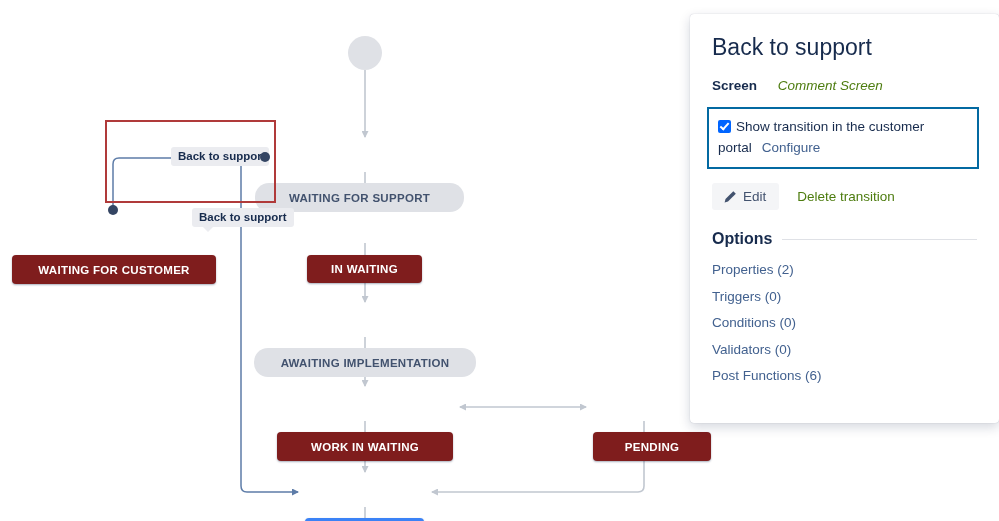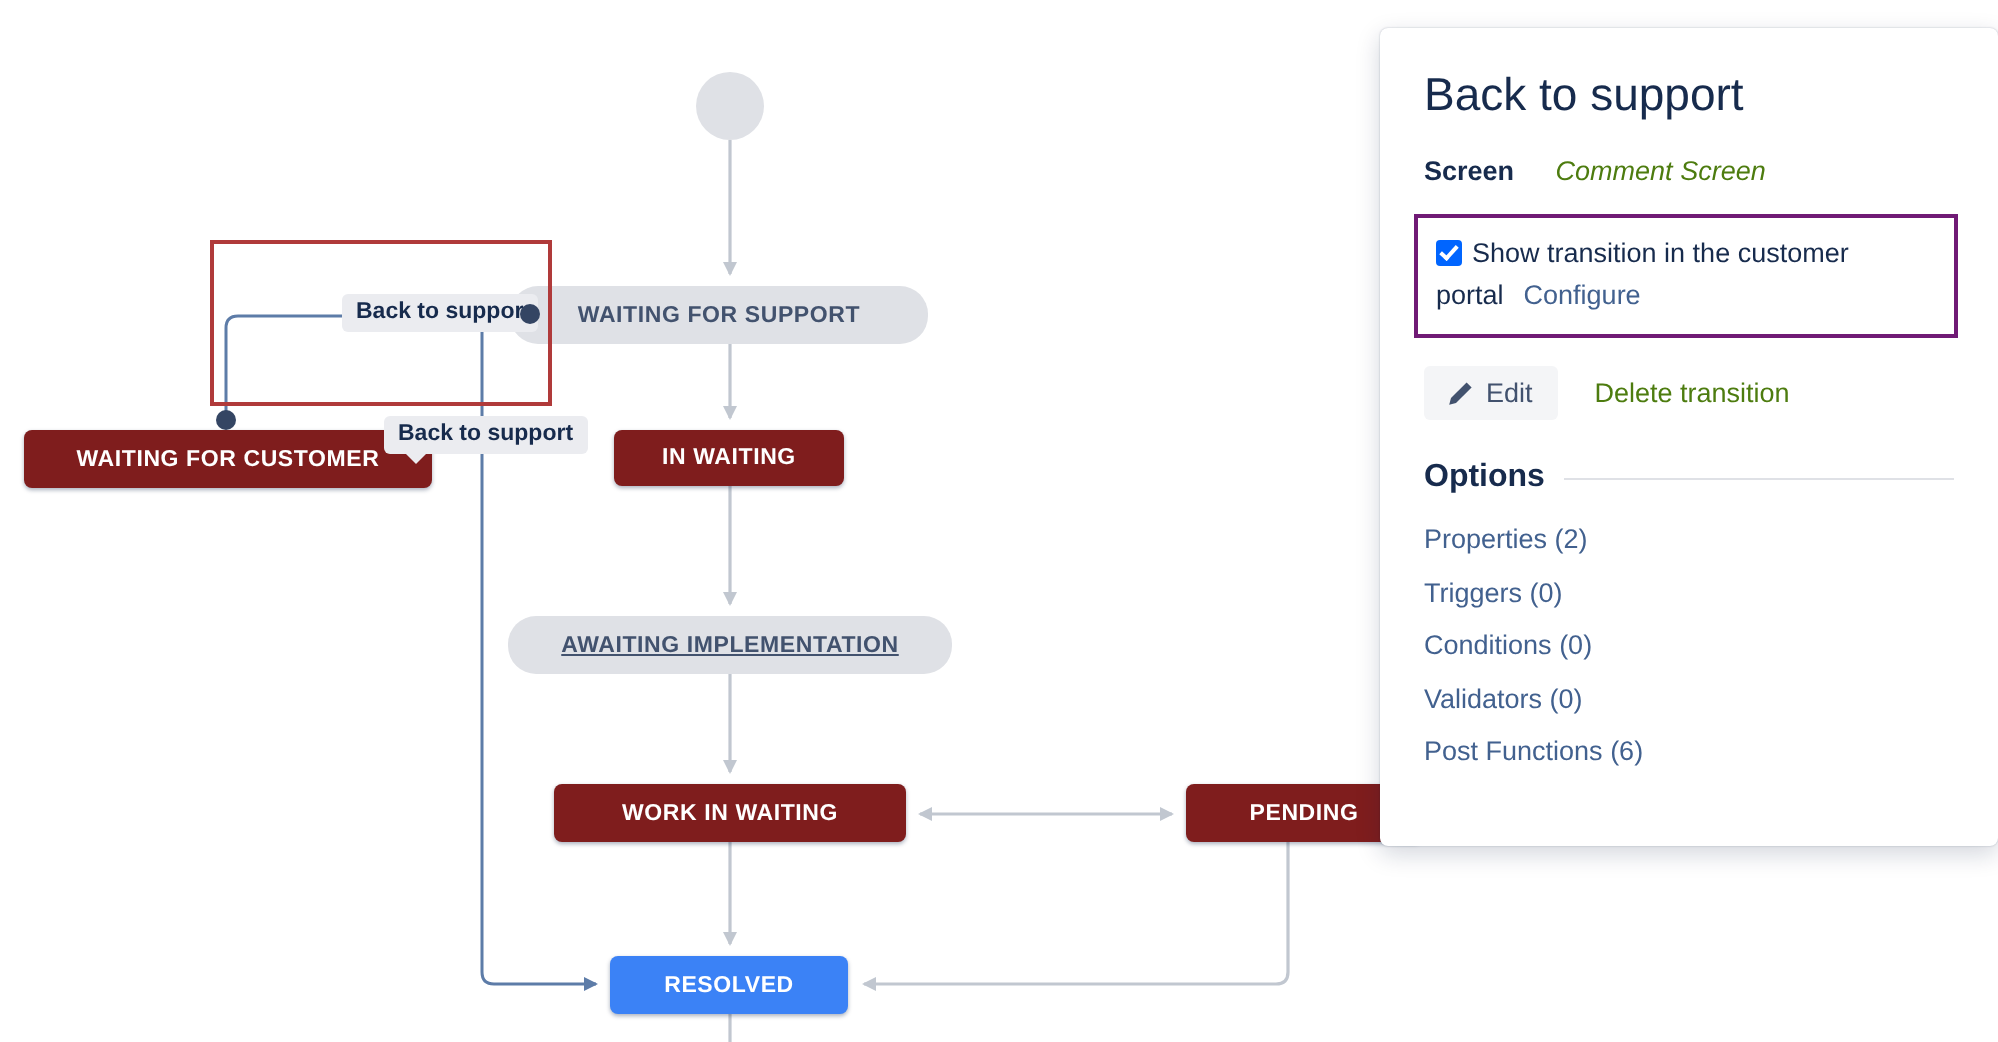--- a/index.html
+++ b/index.html
@@ -34,20 +34,21 @@
     border-radius: 4px;
     display: flex;
     align-items: center;
     justify-content: center;
     font-size: 11.5px;
     font-weight: bold;
     letter-spacing: 0.3px;
     text-align: center;
     white-space: nowrap;
     z-index: 5;
+    margin-top: 40px;
   }
   .node.grey {
     background: #dfe1e6;
     color: #42526e;
     border-radius: 14px;
   }
   .node.blue {
     background: #7f1d1d;
     color: #ffffff;
     box-shadow: 0 1px 2px rgba(9,30,66,0.35);
@@ -62,21 +63,21 @@
     position: absolute;
     left: 348px; top: 36px;
     width: 34px; height: 34px;
     border-radius: 50%;
     background: #dfe1e6;
     z-index: 5;
   }
 
   #node-waiting-support   { left: 255px; top: 143px; width: 209px; height: 29px; }
   #node-in-review         { left: 307px; top: 215px; width: 115px; height: 28px; }
-  #node-awaiting-impl     { left: 254px; top: 308px; width: 222px; height: 29px; text-decoration: underline; }
+  #node-awaiting-impl     { left: 254px; top: 308px; width: 222px; height: 29px; }
   #node-work-in-progress  { left: 277px; top: 392px; width: 176px; height: 29px; }
   #node-pending           { left: 593px; top: 392px; width: 118px; height: 29px; }
   #node-resolved          { left: 305px; top: 478px; width: 119px; height: 29px; }
   #node-waiting-customer  { left: 12px;  top: 215px; width: 204px; height: 29px; }
 
   
   .ttip {
     position: absolute;
     background: #ebecf0;
     color: #172b4d;
@@ -147,21 +148,21 @@
   }
   #screen-label { font-weight: bold; }
   #screen-value {
     color: #4d7c0f;
     margin-left: 17px;
     cursor: pointer;
     font-style: italic;
   }
 
   #portal-box {
-    border: 2px solid #701a75;
+    border: 2px solid #0369a1;
     box-sizing: border-box;
     padding: 8px 9px 9px 9px;
     margin: 0 0 14px -5px;
     width: 272px;
   }
   #portal-line {
     font-size: 13.5px;
     color: #172b4d;
     line-height: 1.55;
   }

